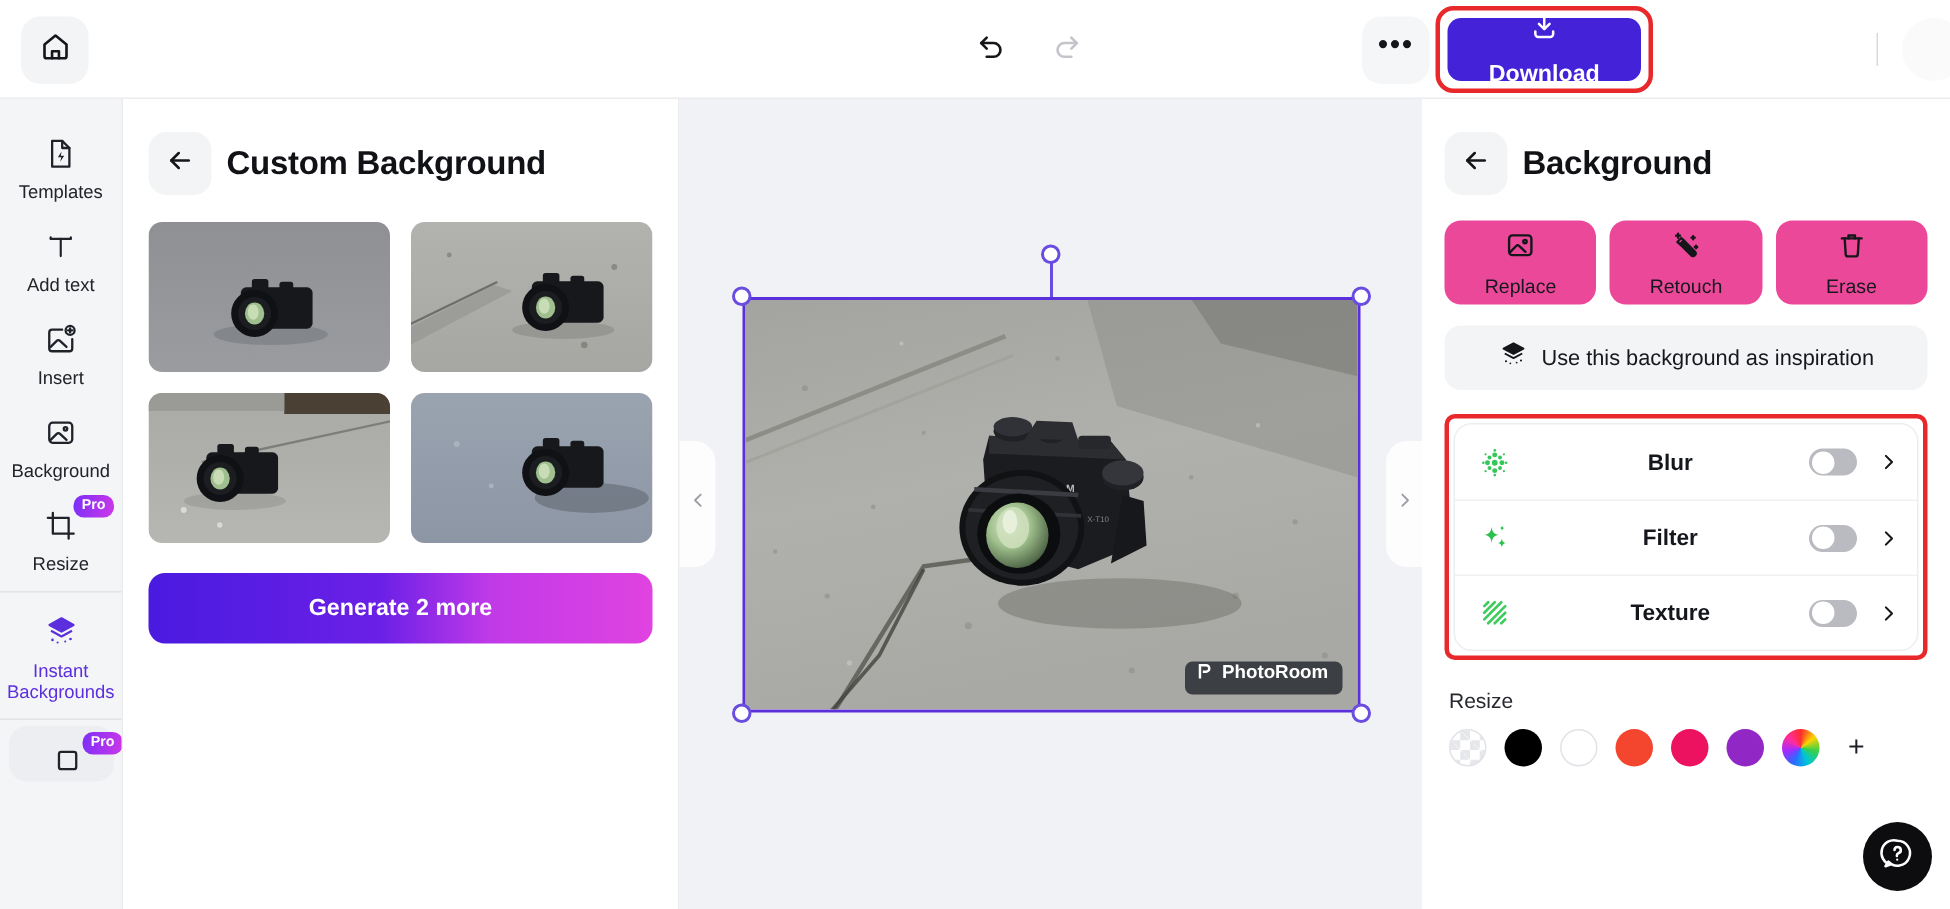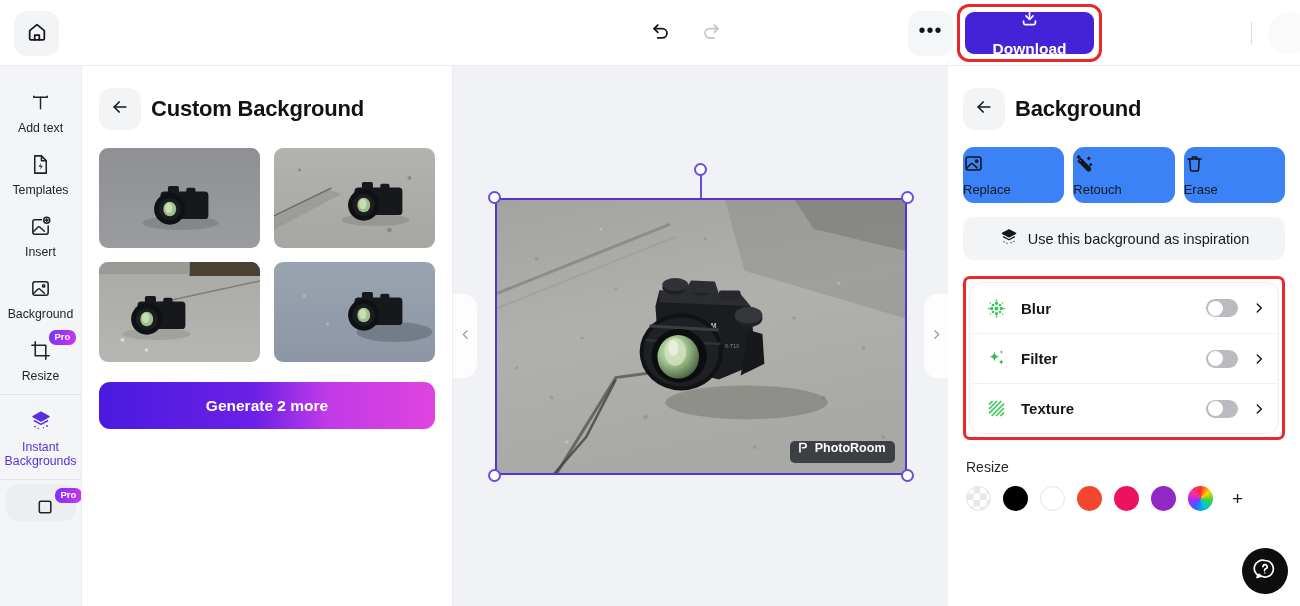--- a/index.html
+++ b/index.html
@@ -131,42 +131,43 @@
 
   
   .right {
     width: 352px; min-width: 352px; background: #fff;
     padding: 22px 15px 0 15px; position: relative; overflow: hidden;
   }
   .rp-head { display: flex; align-items: center; gap: 10px; margin-bottom: 17px; }
   .rp-title { font-size: 22px; font-weight: bold; color: #111216; letter-spacing: -0.2px; }
   .act-row { display: flex; gap: 9px; margin-bottom: 14px; }
   .act-btn {
-    flex: 1; height: 56px; border-radius: 11px; background: #3b82f6;
-    display: flex; flex-direction: column; align-items: flex-start; justify-content: center;
+    flex: 1; height: 56px; border-radius: 11px; background: #ec4899;
+    display: flex; flex-direction: column; align-items: center; justify-content: center;
     gap: 4px; cursor: pointer;
   }
   .act-btn .t { font-size: 13px; color: #16181d; }
   .inspo-btn {
     height: 43px; border-radius: 11px; background: #f3f4f6; width: 100%;
     display: flex; align-items: center; justify-content: center; gap: 9px; cursor: pointer;
   }
   .inspo-btn .t { font-size: 14.5px; color: #16181d; }
 
   .eff-outline {
     position: relative; margin-top: 16px;
     border: 3px solid #e8282b; border-radius: 7px;
   }
   .eff-card {
     border: 1px solid #eceef0; border-radius: 12px; background: #fff; overflow: hidden;
     margin: 3px;
   }
   .eff-row {
     height: 50px; display: flex; align-items: center; padding: 0 12px 0 14px; cursor: pointer;
     border-top: 1px solid #f0f1f3;
+    text-align: center;
   }
   .eff-row:first-child { border-top: none; }
   .eff-ico { width: 24px; height: 24px; display: flex; align-items: center; justify-content: center; flex: none; }
   .eff-name { font-size: 15px; font-weight: bold; color: #15171c; margin-left: 13px; flex: 1; }
   .toggle {
     width: 32px; height: 18px; border-radius: 9px; background: #b9bbc0;
     position: relative; flex: none; margin-right: 14px; cursor: pointer;
   }
   .toggle .knob {
     position: absolute; left: 1.5px; top: 1.5px; width: 15px; height: 15px;
@@ -245,39 +246,39 @@
     <div class="topbar-divider"></div>
     <div class="topbar-ghost"></div>
   </div>
 
   <div class="body-row">
 
     <div class="rail">
 
       <div class="rail-item">
         <span class="rail-ico">
+          <svg width="23" height="23" viewBox="0 0 24 24" fill="none" stroke="#20222a" stroke-width="1.6" stroke-linecap="round" stroke-linejoin="round">
+            <path d="M6 3h7l5 5v13H6z"></path>
+              <path d="M13 3v5h5"></path>
+            <path d="M12.6 10.5 10 14.4h2.4l-.8 3.1 2.8-4.1h-2.4z" fill="#20222a" stroke="none"></path>
+          </svg>
+        </span>
+        <span class="lbl">Templates</span>
+      </div>
+
+      <div class="rail-item">
+        <span class="rail-ico">
           <svg width="23" height="23" viewBox="0 0 24 24" fill="none" stroke="#20222a" stroke-width="1.5" stroke-linecap="round">
             <path d="M5 6.5h14"></path>
               <path d="M5 6.5v-1"></path>
               <path d="M19 6.5v-1"></path>
               <path d="M12 6.5v12"></path>
           </svg>
         </span>
         <span class="lbl">Add text</span>
-      </div>
-
-      <div class="rail-item">
-        <span class="rail-ico">
-          <svg width="23" height="23" viewBox="0 0 24 24" fill="none" stroke="#20222a" stroke-width="1.6" stroke-linecap="round" stroke-linejoin="round">
-            <path d="M6 3h7l5 5v13H6z"></path>
-              <path d="M13 3v5h5"></path>
-            <path d="M12.6 10.5 10 14.4h2.4l-.8 3.1 2.8-4.1h-2.4z" fill="#20222a" stroke="none"></path>
-          </svg>
-        </span>
-        <span class="lbl">Templates</span>
       </div>
 
       <div class="rail-item">
         <span class="rail-ico">
           <svg width="23" height="23" viewBox="0 0 24 24" fill="none" stroke="#20222a" stroke-width="1.6" stroke-linecap="round" stroke-linejoin="round">
             <path d="M20 11.5V18a2 2 0 0 1-2 2H6a2 2 0 0 1-2-2V7a2 2 0 0 1 2-2h7"></path>
             <path d="m5 17 4.2-4.2a1.6 1.6 0 0 1 2.3 0L16 17"></path>
             <circle cx="18.5" cy="5.5" r="3.1"></circle>
               <path d="M18.5 4.1v2.8M17.1 5.5h2.8"></path>
           </svg>

